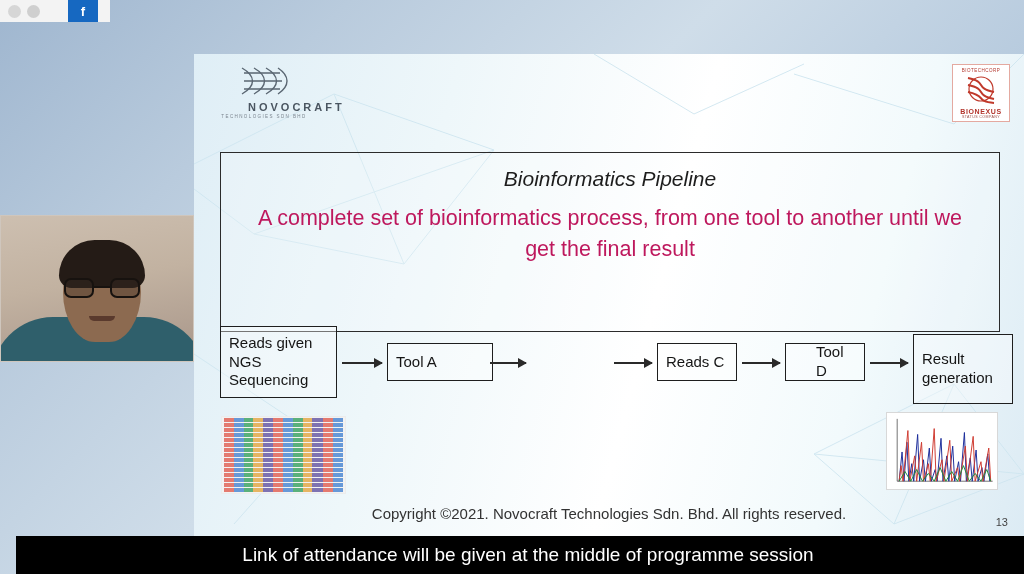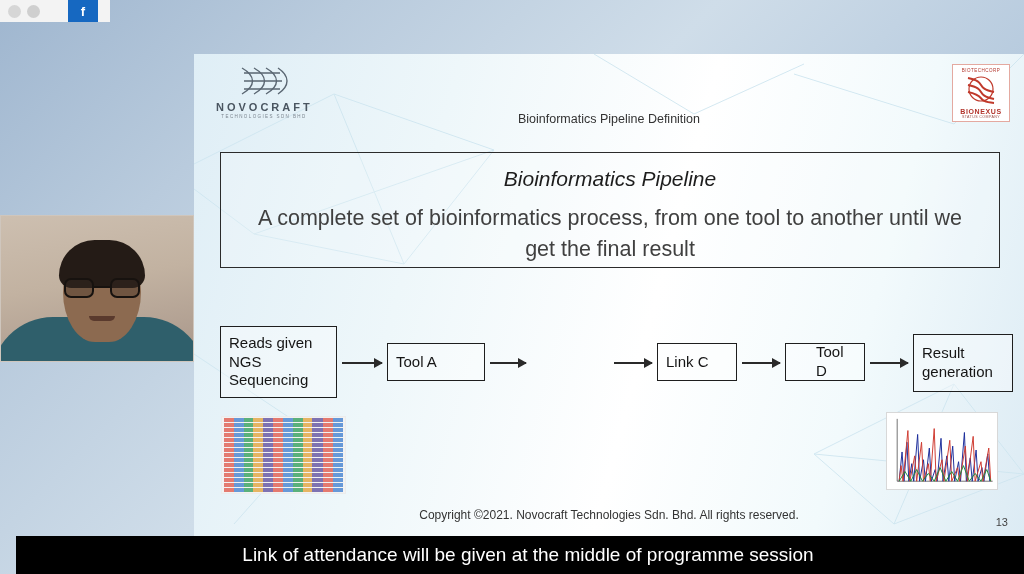--- a/index.html
+++ b/index.html
@@ -167,20 +167,21 @@
   }
   .novocraft-logo .helix {
     height: 30px;
   }
   .novocraft-logo .nc-name {
     font-size: 11px;
     letter-spacing: 3px;
     font-weight: bold;
     color: #4a5560;
     margin-top: 1px;
+    margin-left: 32px;
   }
   .novocraft-logo .nc-sub {
     font-size: 4.5px;
     letter-spacing: 1.4px;
     color: #7b858f;
     margin-top: 1px;
   }
 
   .bionexus-logo {
     position: absolute;
@@ -230,37 +231,37 @@
     text-align: center;
     font-size: 12.5px;
     color: #333;
   }
 
   .definition-box {
     position: absolute;
     left: 26px;
     top: 98px;
     right: 24px;
-    height: 116px;
+    height: 180px;
     border: 1px solid #2b2b2b;
     box-sizing: border-box;
     padding: 14px 26px;
     background: rgba(255,255,255,0.18);
   }
   .definition-box .dheading {
     text-align: center;
     font-size: 21px;
     font-style: italic;
     color: #1d1d1d;
     margin-bottom: 12px;
   }
   .definition-box .dbody {
     text-align: center;
     font-size: 21.5px;
-    color: #404040;
+    color: #be185d;
     line-height: 1.42;
   }
 
   
   .pipeline {
     position: absolute;
     left: 26px;
     top: 272px;
     right: 24px;
     height: 74px;
@@ -324,21 +325,21 @@
     background: #ffffff;
     border: 1px solid #d8d8d8;
     box-sizing: border-box;
   }
 
   .slide-copyright {
     position: absolute;
     bottom: 14px;
     left: 0; right: 0;
     text-align: center;
-    font-size: 12px;
+    font-size: 15px;
     color: #333;
   }
   .slide-number {
     position: absolute;
     right: 16px;
     bottom: 8px;
     font-size: 11px;
     color: #444;
     text-align: center;
   }
@@ -422,38 +423,37 @@
           <path d="M4,4 C24,8 10,14 30,18"></path>
           <path d="M4,11 C24,15 10,21 30,25"></path>
           <path d="M4,18 C24,22 10,27 30,29"></path>
           <circle cx="17" cy="15" r="12" stroke-width="1.2"></circle>
         </g>
       </svg>
       <div class="bx-name">BIONEXUS</div>
       <div class="bx-sub">STATUS COMPANY</div>
     </div>
 
-    <div class="slide-subtitle">Bioinformatics Pipeline Definition</div>
 
     <div class="definition-box">
       <div class="dheading">Bioinformatics Pipeline</div>
       <div class="dbody">A complete set of bioinformatics process, from one tool to another until we get the final result</div>
     </div>
 
     <div class="pipeline">
       <div class="pnode tall" style="left:0; width:117px;">Reads given NGS Sequencing</div>
       <div class="parrow" style="left:122px; width:40px;"></div>
-      <div class="pnode short" style="left:167px; width:98px;">Tool A</div>
+      <div class="pnode short" style="left:167px; width:106px;">Tool A</div>
       <div class="parrow" style="left:270px; width:36px;"></div>
       <div class="parrow" style="left:394px; width:38px;"></div>
-      <div class="pnode short" style="left:437px; width:80px;">Link C</div>
+      <div class="pnode short" style="left:437px; width:80px;">Reads C</div>
       <div class="parrow" style="left:522px; width:38px;"></div>
       <div class="pnode short" style="left:565px; width:80px;padding-left:30px;">Tool D</div>
       <div class="parrow" style="left:650px; width:38px;"></div>
-      <div class="pnode tall" style="left:693px; width:100px; height:58px; top:8px;">Result generation</div>
+      <div class="pnode tall" style="left:693px; width:100px; height:70px; top:8px;">Result generation</div>
     </div>
 
     <div class="seq-image">
       <div class="row"></div>
         <div class="row"></div>
         <div class="row"></div>
       <div class="row"></div>
         <div class="row"></div>
         <div class="row"></div>
       <div class="row"></div>

